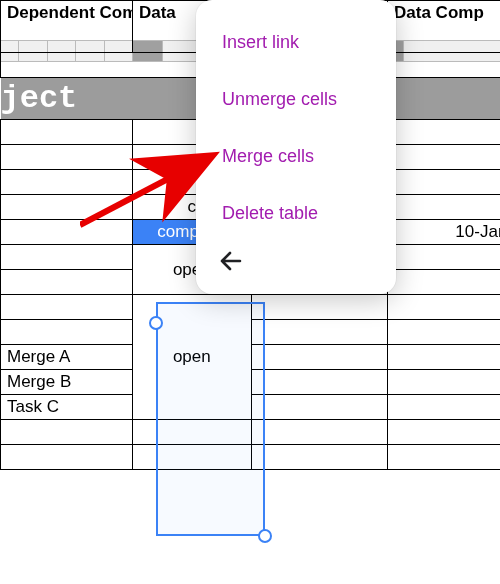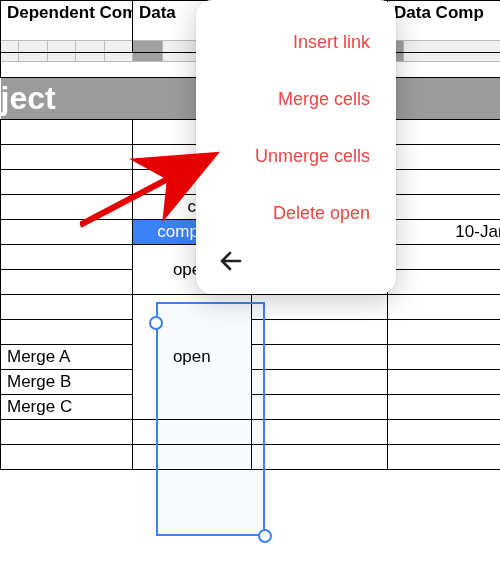--- a/index.html
+++ b/index.html
@@ -68,21 +68,21 @@
   tr.hdr th { height: 52px; }
   .banner td {
     background: #9c9c9c;
     height: 42px;
     padding: 0;
   }
   .banner span {
     color: #fff;
     font-size: 32px;
     font-weight: bold;
-    font-family: Liberation Sans, sans-serif;
+    font-family: Liberation Mono, monospace;
   }
   .right { text-align: right; }
   .center { text-align: center; }
   .nb-left { border-left: none; }
   
   .sel-cell {
     background: #3b82f6;
     color: #fff;
     text-align: center;
   }
@@ -110,23 +110,22 @@
     top: 0px;
     width: 200px;
     background: #fff;
     border-radius: 16px;
     box-shadow: 0 6px 28px rgba(0,0,0,0.22), 0 0 0 1px rgba(0,0,0,0.03);
     padding: 14px 0 14px 0;
   }
   .menu-item {
     padding: 18px 26px;
     font-size: 18px;
-    color: #ef4444;
+    color: #a21caf;
     cursor: pointer;
-    text-align: right;
   }
   .menu-back {
     padding: 8px 22px 8px 22px;
     font-size: 22px;
   }
   .menu-back svg { display:block; }
   
   .arrow {
     position: absolute;
     left: 80px; top: 130px;
@@ -226,21 +225,21 @@
     <td>Merge A</td>
     <td></td>
         <td></td>
   </tr>
   <tr>
     <td>Merge B</td>
     <td></td>
         <td></td>
   </tr>
   <tr>
-    <td>Merge C</td>
+    <td>Task C</td>
     <td></td>
         <td></td>
   </tr>
   <tr>
         <td></td>
         <td></td>
         <td></td>
         <td></td>
       </tr>
   <tr>
@@ -251,23 +250,23 @@
       </tr>
 </tbody>
   </table>
 
 <div class="sel-range" style="left:156px; top:302px; width:109px; height:234px;"></div>
 <div class="sel-corner" style="left:149px; top:316px;"></div>
 <div class="sel-corner" style="left:258px; top:529px;"></div>
 
 <div class="menu">
   <div class="menu-item">Insert link</div>
+  <div class="menu-item">Unmerge cells</div>
   <div class="menu-item">Merge cells</div>
-  <div class="menu-item">Unmerge cells</div>
-  <div class="menu-item">Delete open</div>
+  <div class="menu-item">Delete table</div>
   <div class="menu-back">
     <svg width="26" height="22" viewBox="0 0 26 22">
       <path d="M12 3 L4 11 L12 19 M4 11 H22" stroke="#202124" stroke-width="2.6" fill="none" stroke-linecap="round" stroke-linejoin="round"></path>
     </svg>
   </div>
 </div>
 
 <svg class="arrow" width="150" height="100">
   <defs>
     <marker id="ah" markerWidth="14" markerHeight="14" refX="11" refY="6" orient="auto">

